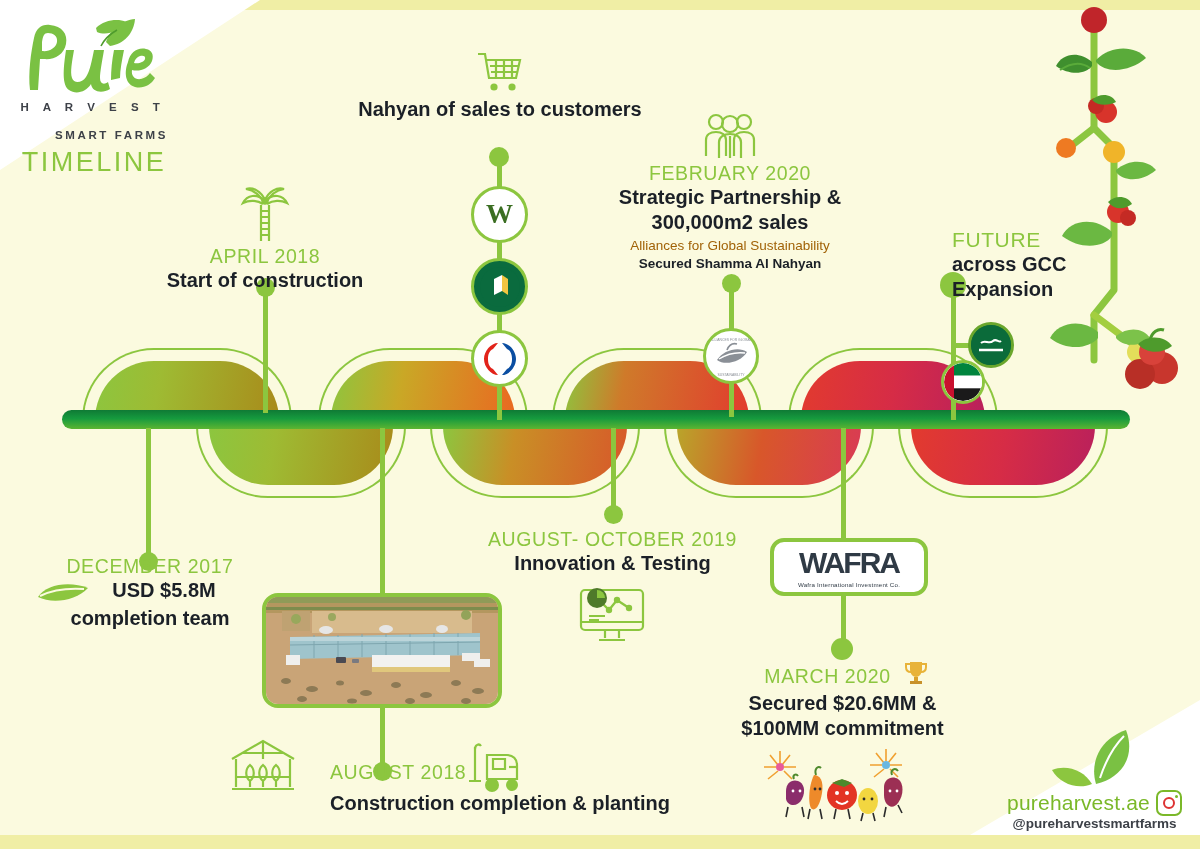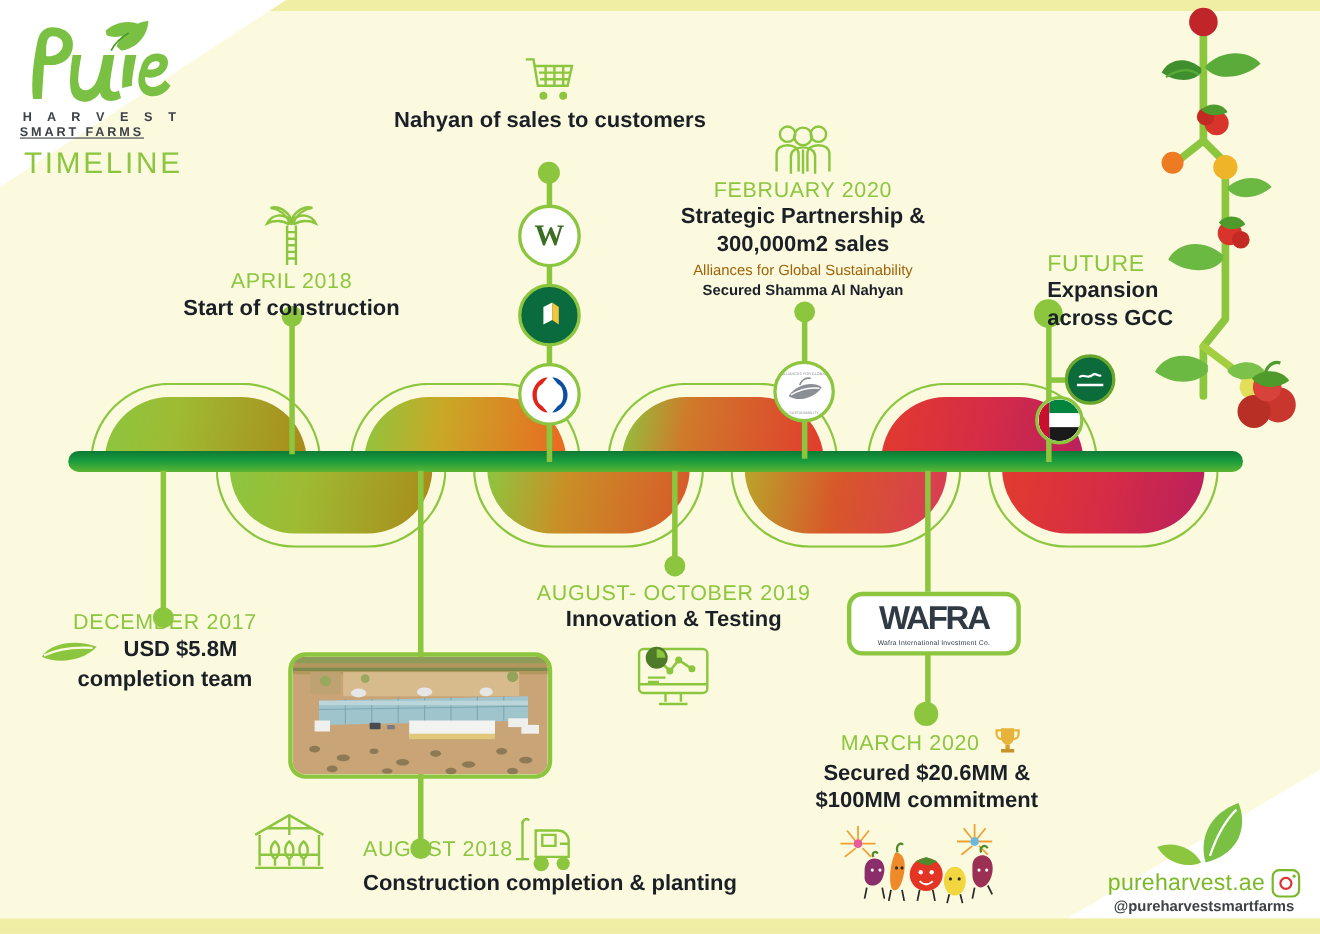--- a/index.html
+++ b/index.html
@@ -37,21 +37,21 @@
   }
   
   .logo-wrap { position: absolute; left: 18px; top: 18px; width: 220px; }
   .logo-pure { display:block; }
   .logo-harvest {
     font-size: 11.5px; letter-spacing: 5.5px; color: #3d4148;
     font-weight: bold; text-align: center; width: 150px; margin-top: 3px;
   }
   .logo-smart {
     font-size: 11.5px; letter-spacing: 2.6px; color: #3d4148;
-    font-weight: bold; text-align: left; width: 150px; margin-top: 2px; text-decoration: underline;
+    font-weight: bold; text-align: right; width: 150px; margin-top: 16px;
   }
   .logo-timeline {
     font-size: 27px; letter-spacing: 2.5px; color: #8cc63f;
     text-align: center; width: 152px; margin-top: 6px;
   }
   
   .mainbar {
     position: absolute; left: 62px; top: 410px; width: 1068px; height: 19px;
     border-radius: 10px;
     background: linear-gradient(180deg, #0f7a35 0%, #169a3e 45%, #5cb531 100%);
@@ -417,22 +417,22 @@
       <g clip-path="url(#uaeclip)">
         <rect x="0" y="0" width="10" height="38" fill="#c8102e"></rect>
         <rect x="10" y="0" width="28" height="12.7" fill="#00843d"></rect>
         <rect x="10" y="12.7" width="28" height="12.6" fill="#ffffff"></rect>
         <rect x="10" y="25.3" width="28" height="12.7" fill="#1a1a1a"></rect>
       </g>
     </svg>
   </div>
   <div class="ev" style="left:952px; top:228px; width:230px;">
     <div class="date" style="font-size:21px;">FUTURE</div>
+    <div class="title">across GCC</div>
     <div class="title">Expansion</div>
-    <div class="title">across GCC</div>
   </div>
 
   <svg width="180" height="400" viewBox="0 0 180 400" style="position:absolute; left:1020px; top:0;">
     <path d="M74 20 L74 128 L94 148 L94 224 L94 290 L74 315 L74 360" stroke="#8cc63f" stroke-width="7" fill="none" stroke-linejoin="round" stroke-linecap="round"></path>
     <path d="M74 128 L46 150" stroke="#8cc63f" stroke-width="7" fill="none" stroke-linecap="round"></path>
     <path d="M74 315 L118 348" stroke="#a3ce3f" stroke-width="7" fill="none" stroke-linecap="round"></path>
     <circle cx="74" cy="20" r="13" fill="#c0252a"></circle>
     <circle cx="46" cy="148" r="10" fill="#ee7a22"></circle>
     <circle cx="94" cy="152" r="11" fill="#f0b429"></circle>
     <circle cx="118" cy="352" r="11" fill="#e3de5a"></circle>

